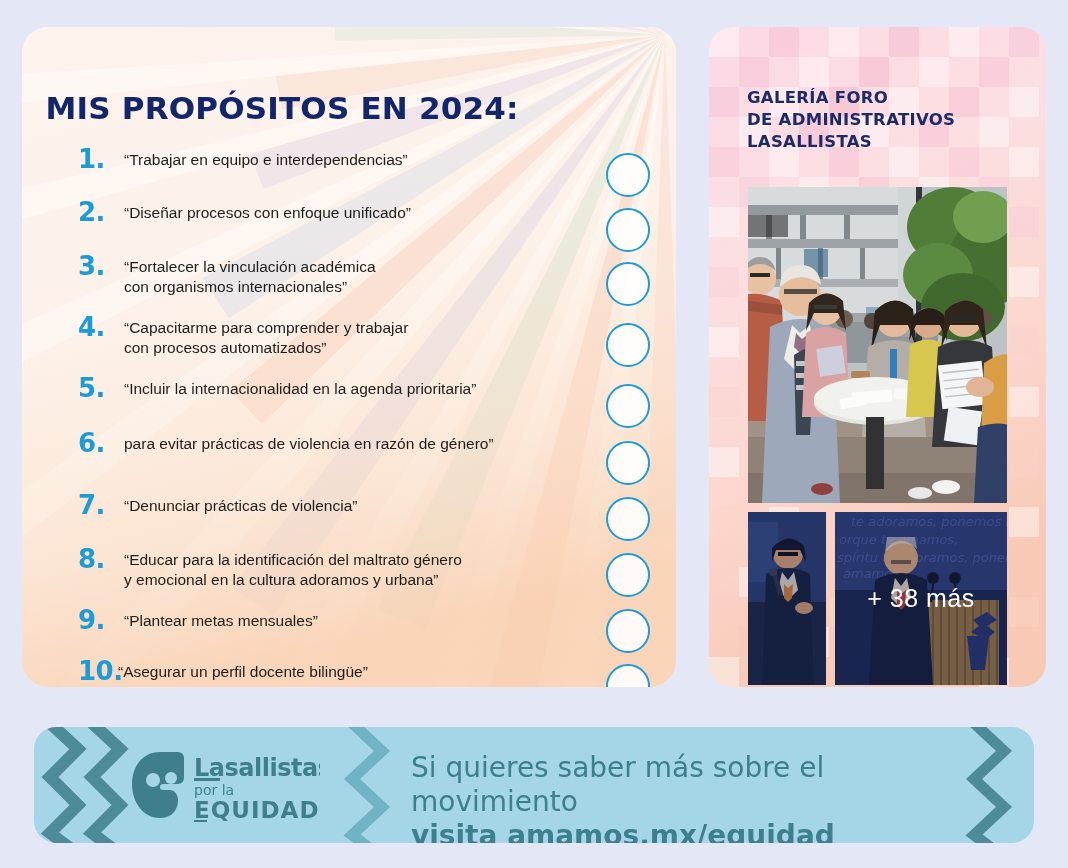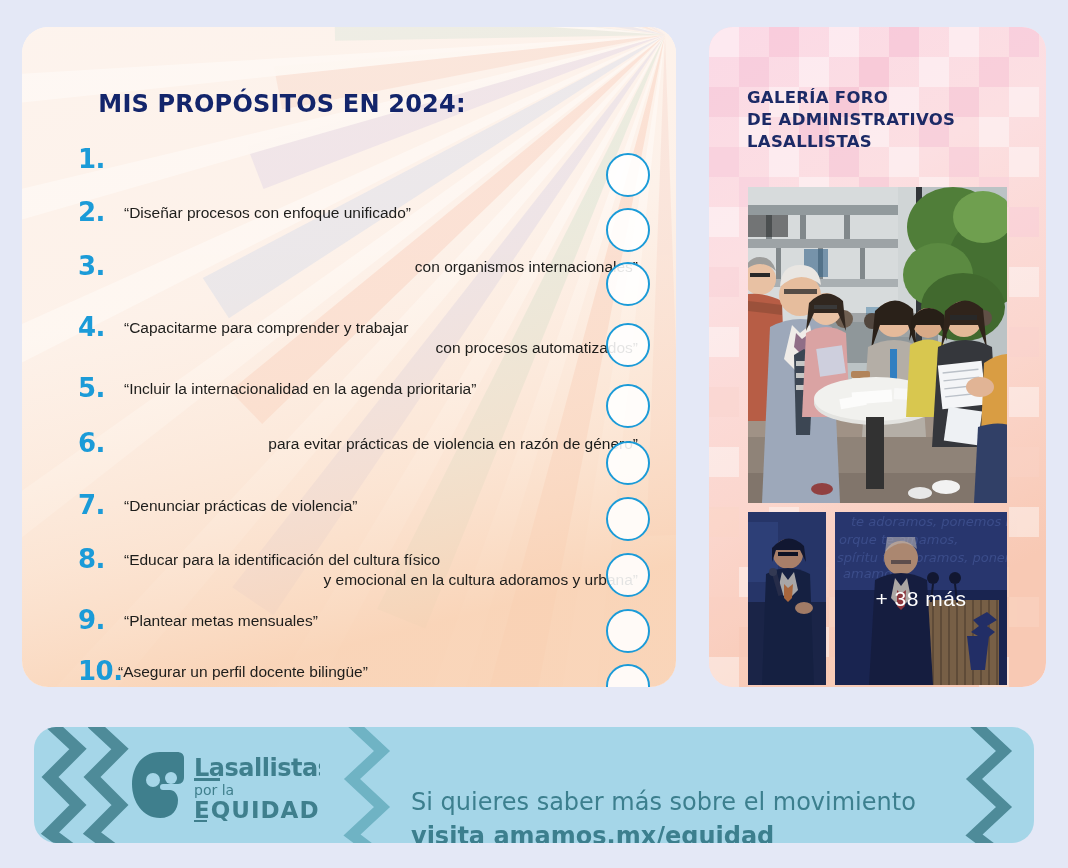--- a/index.html
+++ b/index.html
@@ -20,40 +20,40 @@
   }
   .rays{position:absolute;left:0;top:0;width:100%;height:100%;}
   .rays svg{display:block;width:654px;height:660px;}
 
   .left-inner{position:absolute;left:0;top:0;width:100%;height:100%;}
 
   .title{
     position:absolute;left:0;top:63px;width:520px;
     text-align:center;
     font-family:"DejaVu Sans", sans-serif;
-    font-weight:bold;font-size:24px;letter-spacing:.2px;
+    font-weight:bold;font-size:31px;letter-spacing:.2px;
     color:#13256b;
   }
 
   .list{position:absolute;left:56px;top:118px;width:560px;}
   .row{position:relative;display:flex;align-items:flex-start;min-height:38px;}
   .num{
     flex:0 0 auto;width:46px;
     font-family:"DejaVu Sans", sans-serif;
     font-weight:bold;font-size:26px;color:#1b9bd8;
     line-height:28px;letter-spacing:-.5px;
   }
   .num.wide{width:46px;}
   .txt{
     flex:1 1 auto;
     font-family:"Liberation Sans", sans-serif;
     font-size:15.5px;color:#1d1d1b;line-height:20px;
     padding-top:5px;
   }
-  .txt .l2{display:block;text-align:right;}
+  .txt .l2{display:block;}
 
   .checks{position:absolute;left:584px;top:126px;width:56px;}
   .check{
     width:44px;height:44px;border-radius:50%;
     border:2.2px solid #1b9bd8;background:rgba(255,255,255,.88);
     box-sizing:border-box;
   }
 
   
   .right-card{
@@ -75,34 +75,34 @@
     position:absolute;left:748px-709px;top:160px;
     left:39px;width:259px;height:316px;
     overflow:hidden;background:#4a6070;
   }
   .photo-a{position:absolute;left:39px;top:485px;width:78px;height:173px;overflow:hidden;background:#13204a;}
   .photo-b{position:absolute;left:126px;top:485px;width:172px;height:173px;overflow:hidden;background:#1b2a52;}
   .more-overlay{
     position:absolute;left:126px;top:485px;width:172px;height:173px;
     display:flex;align-items:center;justify-content:center;
     color:#ffffff;font-family:"Liberation Sans", sans-serif;
-    font-size:21px;letter-spacing:.5px;
+    font-size:25px;letter-spacing:.5px;
   }
 
   
   .banner{
     position:absolute;left:34px;top:727px;width:1000px;height:116px;
     border-radius:22px;background:#a5d6e8;overflow:hidden;
   }
   .banner svg.zig{position:absolute;left:0;top:0;}
   .logo{position:absolute;left:96px;top:21px;width:190px;height:74px;}
   .banner-text{
     position:absolute;left:377px;top:24px;width:580px;
     font-family:"DejaVu Sans", sans-serif;
-    font-size:24px;line-height:34px;color:#3c7f8e;font-weight:bold;margin-top:34px;
+    font-size:28px;line-height:34px;color:#3c7f8e;font-weight:bold;
   }
   .banner-text .t1{font-weight:normal;}
   .banner-text .t2 b{font-weight:bold;}
 </style>
 </head>
 <body>
 
 <div class="stage">
 
   <div class="left-card">
@@ -207,32 +207,36 @@
       </svg>
     </div>
 
     <div class="left-inner">
       <div class="title">MIS PROPÓSITOS EN 2024:</div>
 
       <div class="list">
 
         <div class="row" style="height:53px;">
           <div class="num">1.</div>
+          <div class="txt">
+            <span class="l1">“Trabajar en equipo e interdependencias”</span>
+          </div>
         </div>
 
         <div class="row" style="height:54px;">
           <div class="num">2.</div>
           <div class="txt">
             <span class="l1">“Diseñar procesos con enfoque unificado”</span>
           </div>
         </div>
 
         <div class="row" style="height:61px;">
           <div class="num">3.</div>
           <div class="txt">
+            <span class="l1">“Fortalecer la vinculación académica</span>
             <span class="l2">con organismos internacionales”</span>
           </div>
         </div>
 
         <div class="row" style="height:61px;">
           <div class="num">4.</div>
           <div class="txt">
             <span class="l1">“Capacitarme para comprender y trabajar</span>
             <span class="l2">con procesos automatizados”</span>
           </div>
@@ -255,21 +259,21 @@
         <div class="row" style="height:54px;">
           <div class="num">7.</div>
           <div class="txt">
             <span class="l1">“Denunciar prácticas de violencia”</span>
           </div>
         </div>
 
         <div class="row" style="height:61px;">
           <div class="num">8.</div>
           <div class="txt">
-            <span class="l1">“Educar para la identificación del cultura físico</span>
+            <span class="l1">“Educar para la identificación del maltrato género</span>
             <span class="l2">y emocional en la cultura adoramos y urbana”</span>
           </div>
         </div>
 
         <div class="row" style="height:51px;">
           <div class="num">9.</div>
           <div class="txt">
             <span class="l1">“Plantear metas mensuales”</span>
           </div>
         </div>

